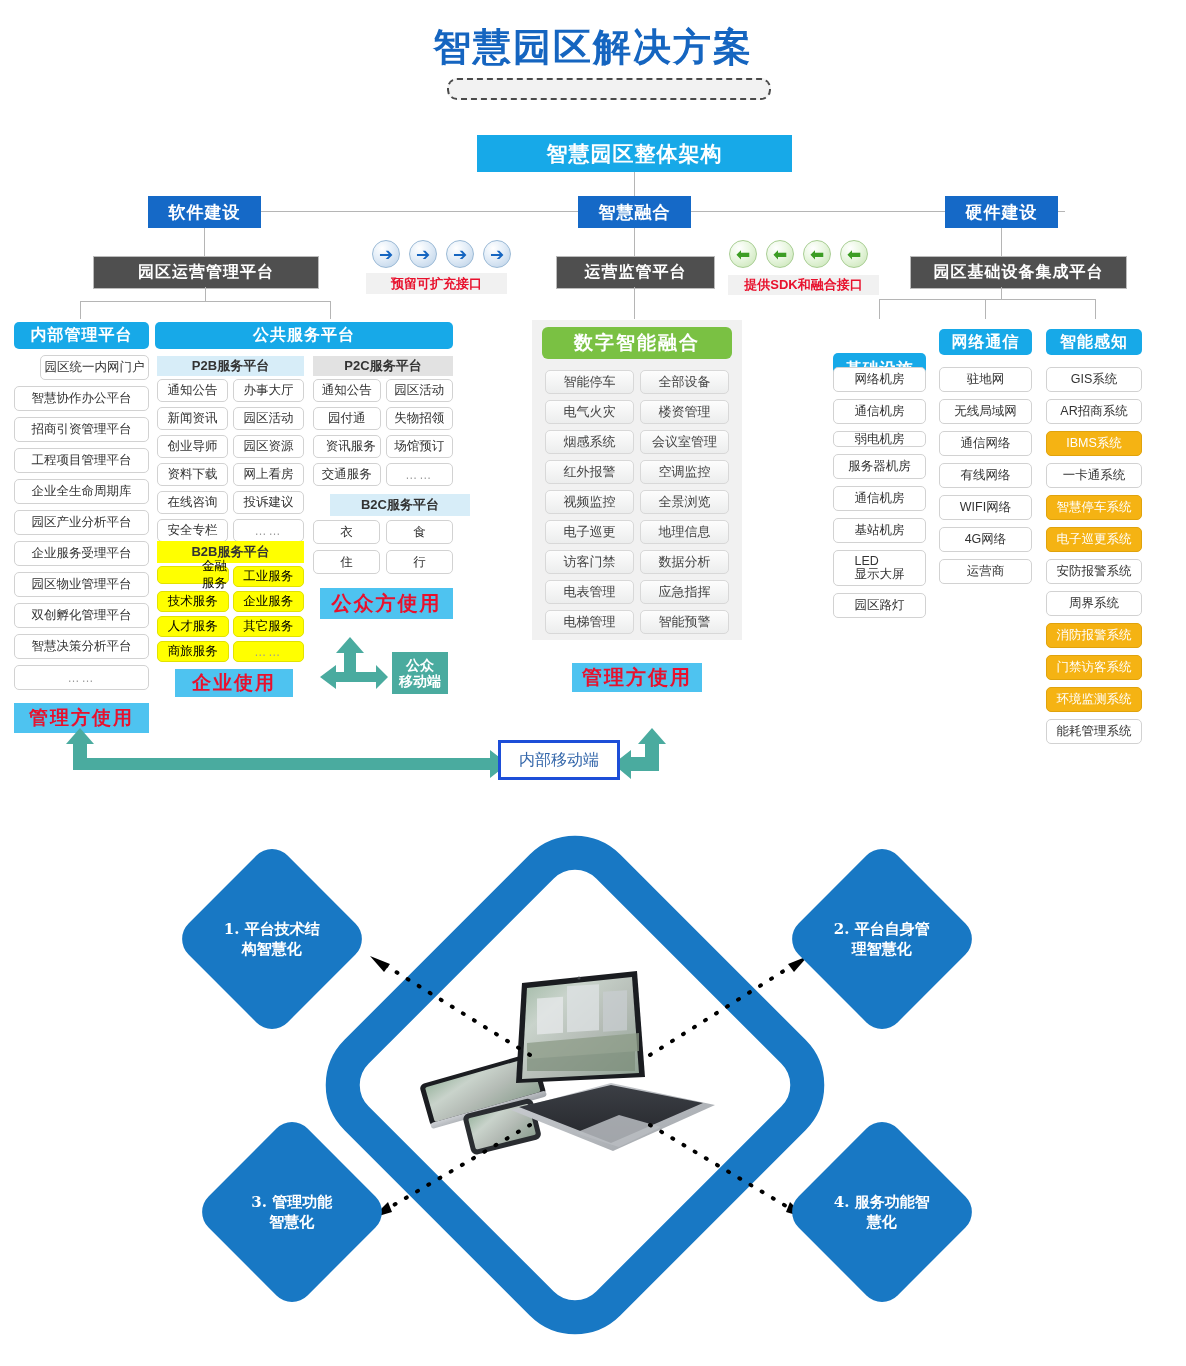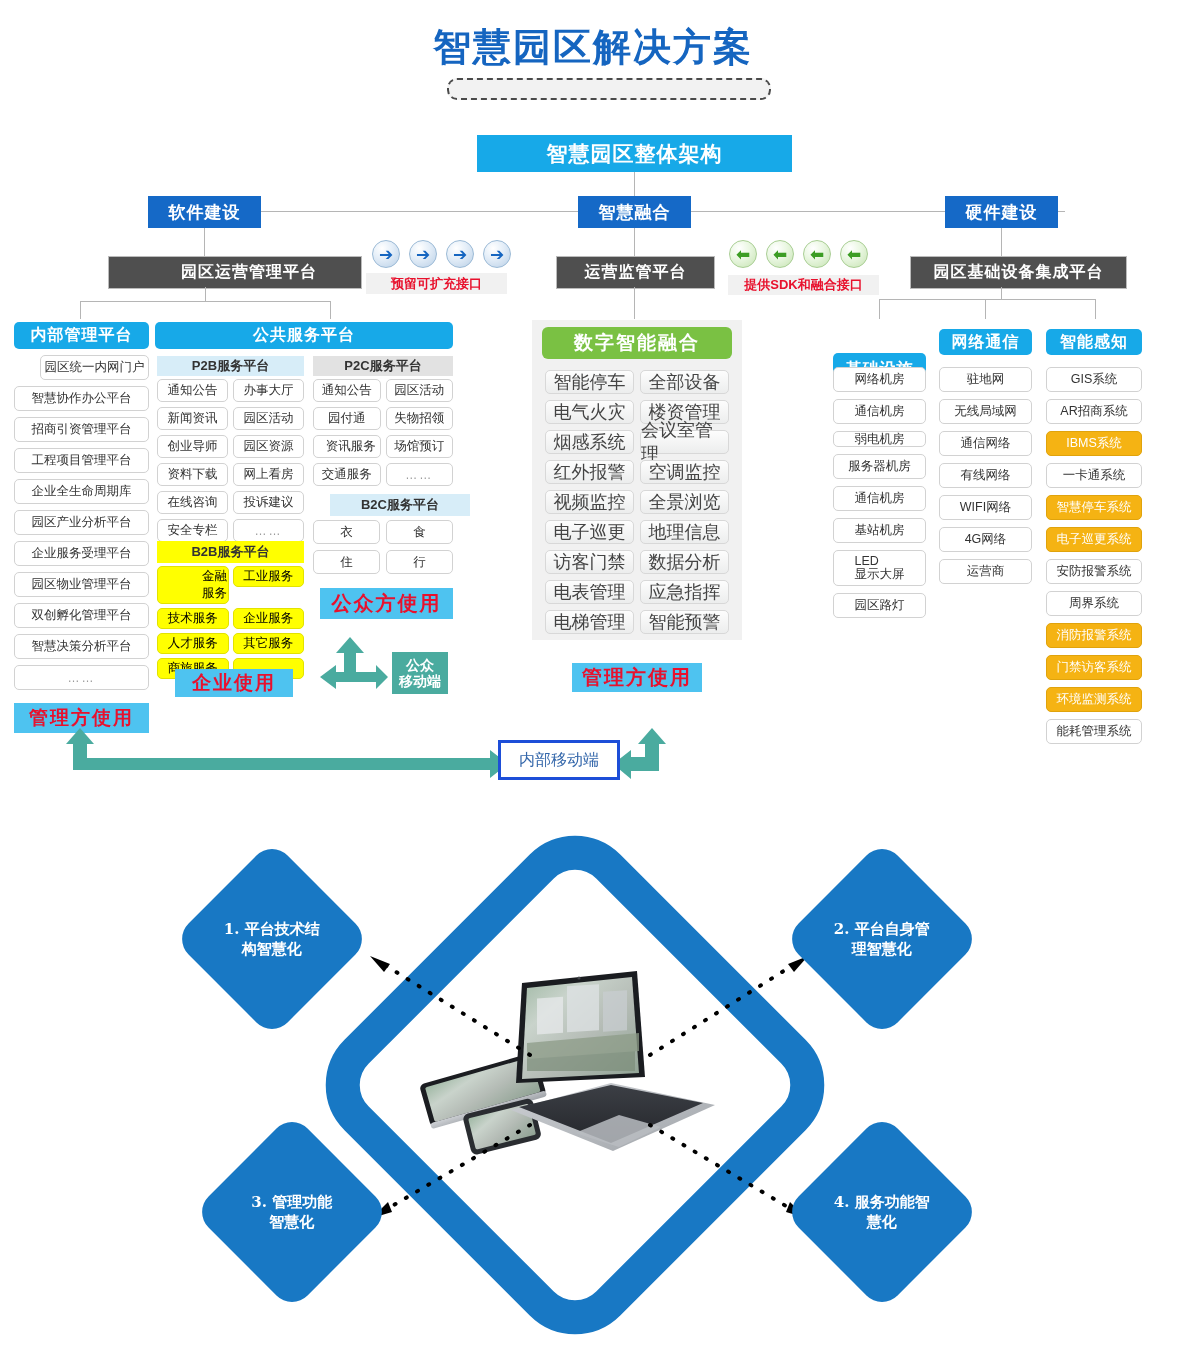--- a/index.html
+++ b/index.html
@@ -43,21 +43,21 @@
   }
   .vline{width:1px;background:#b5b5b5;}
   .hline{height:1px;background:#b5b5b5;}
 
   
   .pill{
     border:1px solid #d2d2d2;border-radius:5px;background:#fff;
     display:flex;align-items:center;justify-content:center;
     font-size:12.5px;color:#333;box-sizing:border-box;
   }
-  .pill.gray{background:linear-gradient(#fdfdfd,#eceded);border-color:#d8d8d8;color:#444;font-size:18px;}
+  .pill.gray{background:linear-gradient(#fdfdfd,#eceded);border-color:#d8d8d8;color:#444;font-size:13px;}
   .pill.yellow{background:#ffff00;border-color:#e2e200;color:#000;}
   .pill.orange{background:#f5b313;border-color:#e0a30c;color:#fff;}
   .pill.dots{color:#9a9a9a;letter-spacing:2px;font-size:12px;}
 
   .subhead{
     display:flex;align-items:center;justify-content:center;
     font-size:13px;font-weight:bold;color:#333;
   }
   .subhead.lightblue{background:#d7edf8;}
   .subhead.lightgray{background:#e2e2e2;}
@@ -124,21 +124,21 @@
   <span>智慧融合</span>
 </div>
 <div class="abs bluehead" style="left:945px;top:196px;width:113px;height:32px;font-size:17px;">
   <span>硬件建设</span>
 </div>
 
 <div class="abs vline" style="left:204px;top:228px;height:28px;"></div>
 <div class="abs vline" style="left:634px;top:228px;height:28px;"></div>
 <div class="abs vline" style="left:1001px;top:228px;height:28px;"></div>
 
-<div class="abs grayhead" style="left:108px;top:256px;width:224px;height:31px;padding-left:28px;">
+<div class="abs grayhead" style="left:93px;top:256px;width:224px;height:31px;">
   <span>园区运营管理平台</span>
 </div>
 <div class="abs grayhead" style="left:556px;top:256px;width:157px;height:31px;">
   <span>运营监管平台</span>
 </div>
 <div class="abs grayhead" style="left:910px;top:256px;width:215px;height:31px;">
   <span>园区基础设备集成平台</span>
 </div>
 
 <div class="abs arrowstrip" style="left:372px;top:240px;">
@@ -213,21 +213,21 @@
     <div class="pill " style="height: 23px;">在线咨询</div>
     <div class="pill " style="height: 23px;">投诉建议</div>
     <div class="pill " style="height: 23px;">安全专栏</div>
     <div class="pill dots" style="height: 23px;">……</div>
   </div>
 
 <div class="abs subhead yellow" style="left:157px;top:541px;width:147px;height:22px;">
   <span>B2B服务平台</span>
 </div>
 <div class="abs" id="b2b-grid" style="left: 157px; top: 566px; width: 147px; display: grid; grid-template-columns: repeat(2, 1fr); gap: 4px;">
-    <div class="pill yellow" style="height: 38px; padding-left: 44px;">金融服务</div>
+    <div class="pill yellow" style="height: 18px; padding-left: 44px;">金融服务</div>
     <div class="pill yellow" style="height: 21px;">工业服务</div>
     <div class="pill yellow" style="height: 21px;">技术服务</div>
     <div class="pill yellow" style="height: 21px;">企业服务</div>
     <div class="pill yellow" style="height: 21px;">人才服务</div>
     <div class="pill yellow" style="height: 21px;">其它服务</div>
     <div class="pill yellow" style="height: 21px;">商旅服务</div>
     <div class="pill yellow dots" style="height: 21px;">……</div>
   </div>
 <div class="abs usebox" style="left:175px;top:669px;width:118px;height:28px;font-size:19px;">
   <span>企业使用</span>

